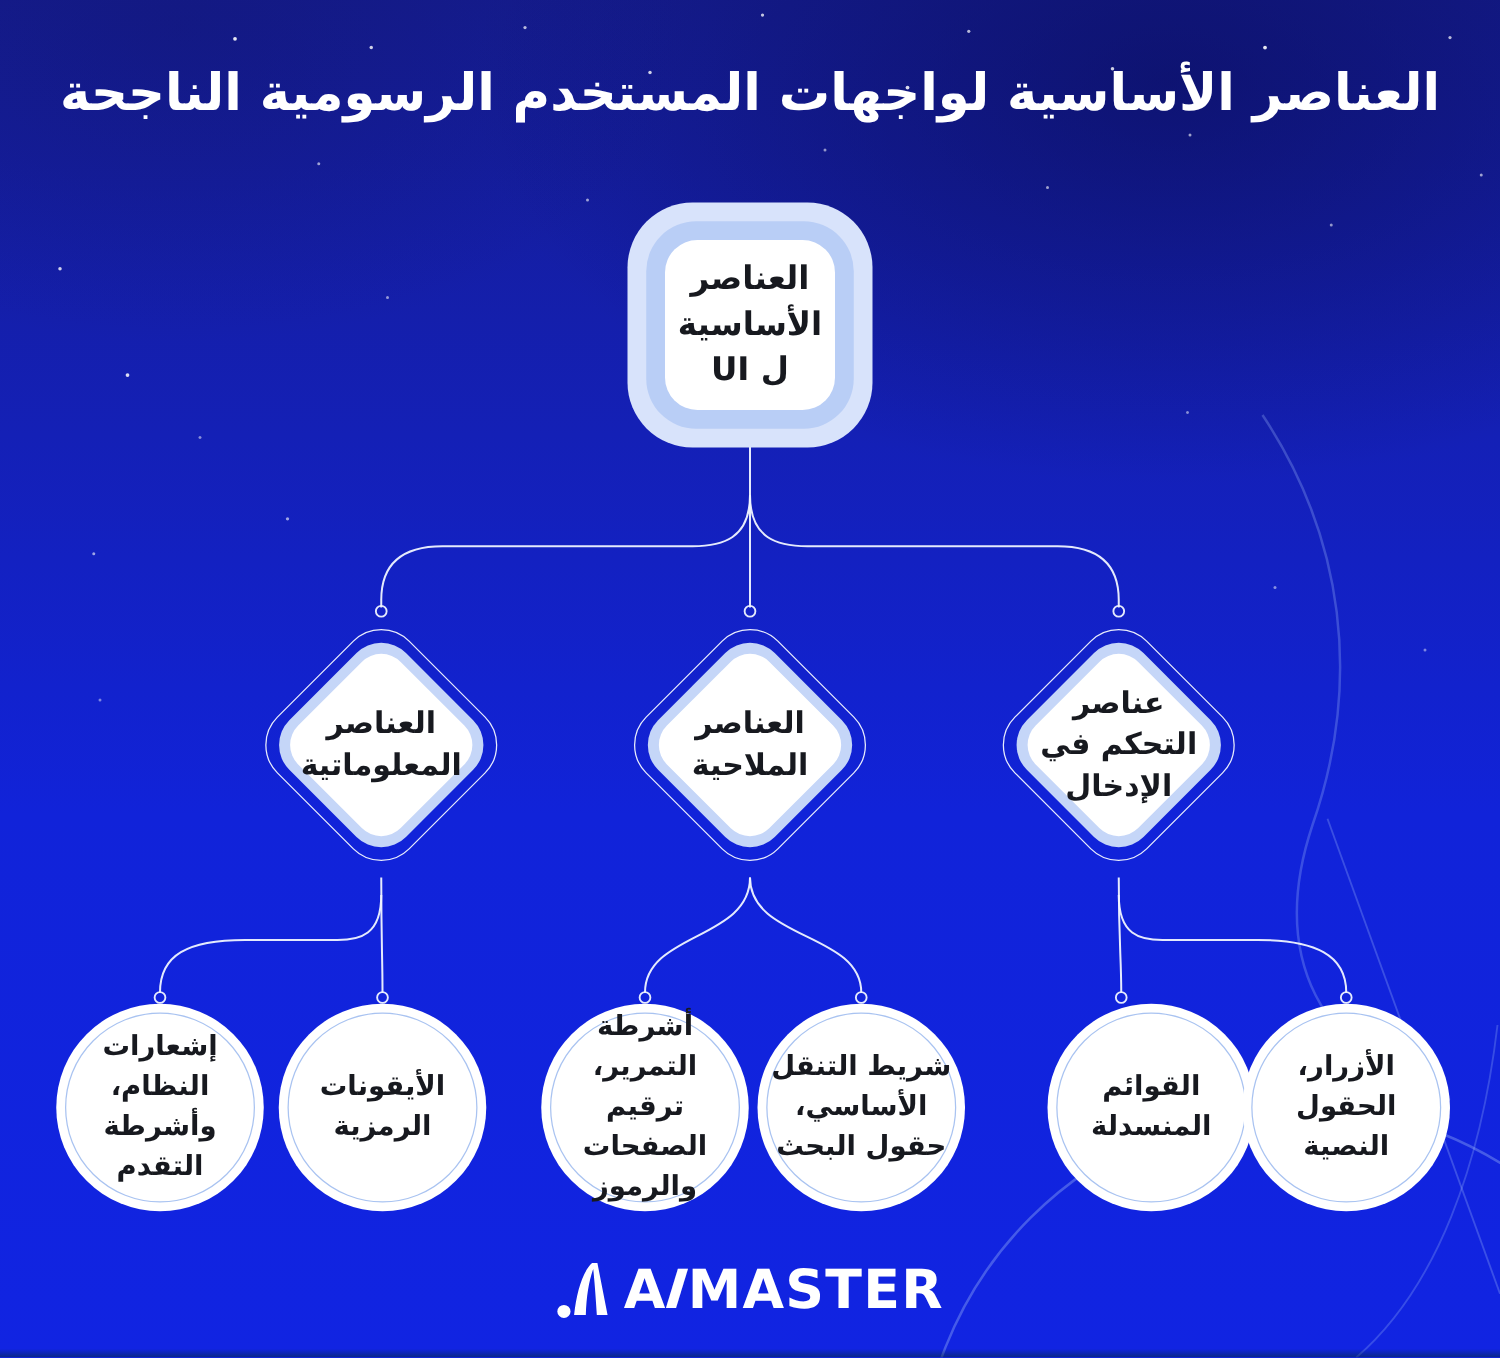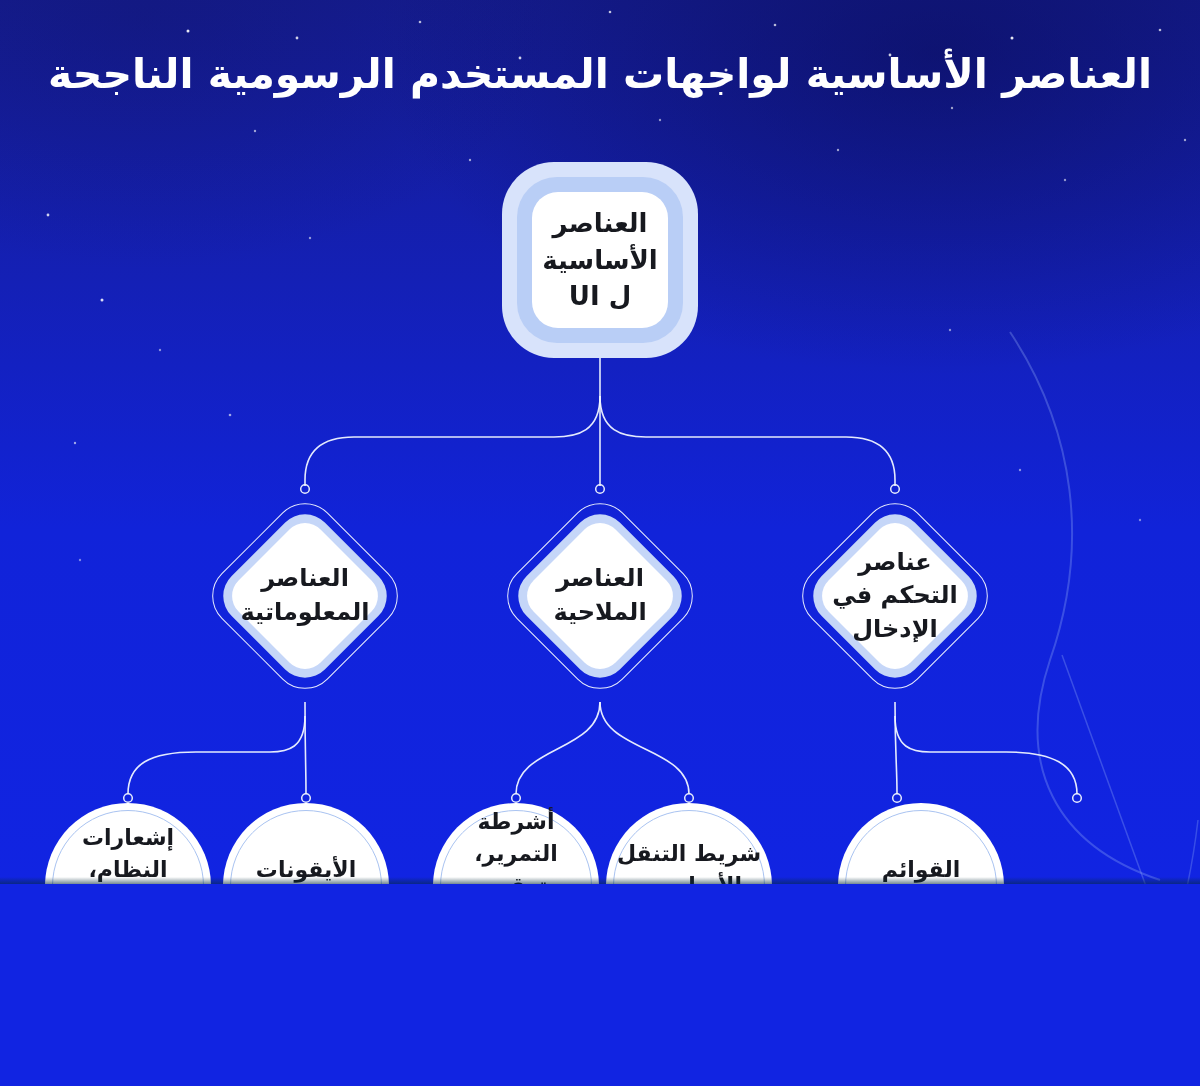--- a/index.html
+++ b/index.html
@@ -1,17 +1,17 @@
 <!DOCTYPE html>
 <html><head>
 <meta charset="utf-8">
 <style>
   html,body{margin:0;padding:0;background:#1124e2;}
   .canvas{
-    position:relative;width:1200px;height:884px;overflow:hidden;
+    position:relative;width:1200px;height:1086px;overflow:hidden;
     font-family:"DejaVu Sans","Liberation Sans",sans-serif;
     background:
       radial-gradient(900px 520px at 78% 6%, rgba(8,11,84,.55), rgba(8,11,84,0) 62%),
       radial-gradient(700px 420px at 12% 2%, rgba(16,20,110,.40), rgba(16,20,110,0) 60%),
       linear-gradient(180deg,#151c90 0%,#1420b6 32%,#1123d9 60%,#1124e2 100%);
   }
   svg.layer{position:absolute;left:0;top:0;width:1200px;height:1086px;}
   .decor{z-index:0;}
   .lines{z-index:1;}
   .node{z-index:2;}
@@ -167,20 +167,25 @@
   </div>
   <div class="leaf node" style="left:433px">
     <div class="leaf-label" dir="rtl" lang="ar">أشرطة التمرير،
 ترقيم الصفحات
 والرموز</div>
   </div>
   <div class="leaf node" style="left:838px">
     <div class="leaf-label" dir="rtl" lang="ar">القوائم
 المنسدلة</div>
   </div>
+  <div class="leaf node" style="left:994px">
+    <div class="leaf-label" dir="rtl" lang="ar">الأزرار،
+الحقول
+النصية</div>
+  </div>
 
   <div class="logo">
     <svg width="44" height="50" viewBox="0 0 46 52">
       <circle cx="6.5" cy="45" r="5.5" fill="#ffffff"></circle>
       <path d="M15,48 C17,29 22,12 30,4.5 L34.5,4.5 L43,48 L34,48 C33,31 31.8,17 31,9.5 C27.5,19 25.3,32 24.8,48 Z" fill="#ffffff"></path>
     </svg>
     <div class="logo-word"><span>A</span><span class="logo-i">I</span><span>MASTER</span></div>
   </div>
 
   <div class="bottom-edge"></div>

